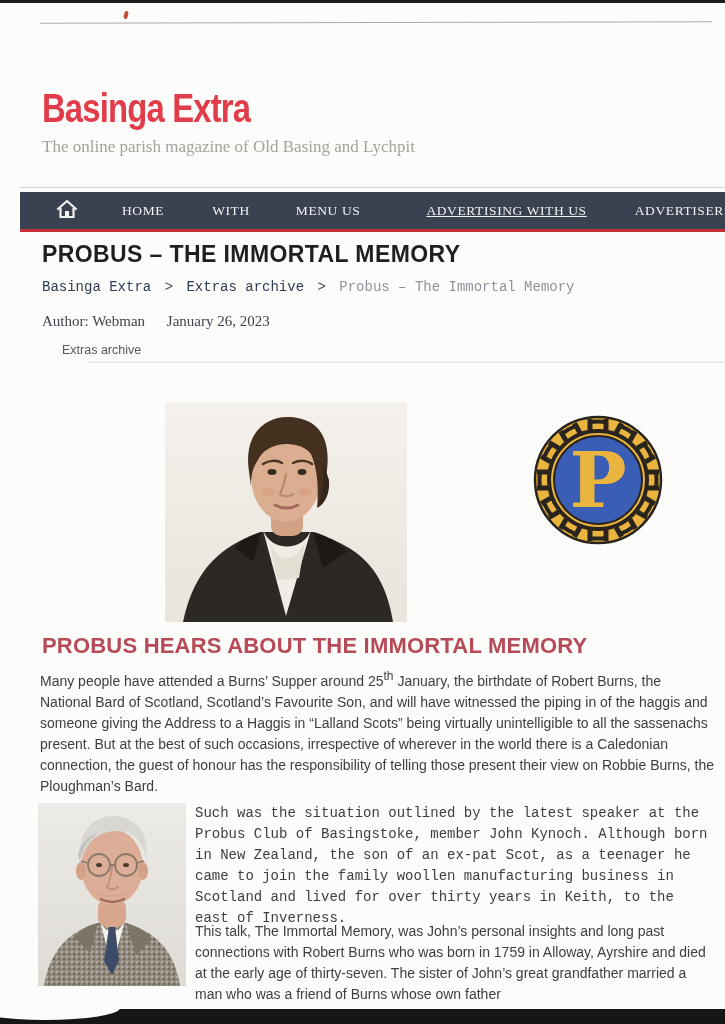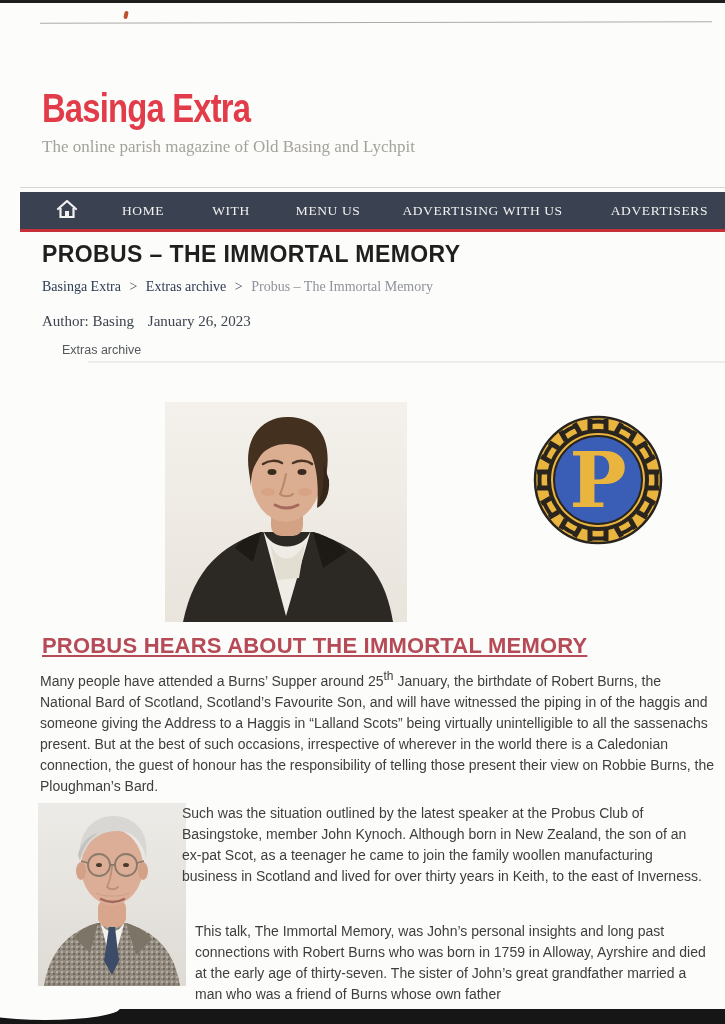--- a/index.html
+++ b/index.html
@@ -23,43 +23,43 @@
   .masthead-tagline{position:absolute;left:42px;top:137px;font-family:"Liberation Serif",serif;
         font-size:17px;color:#a3a29b;white-space:nowrap;}
   
   .nav{position:absolute;left:20px;top:192px;width:705px;height:37px;background:#3a4150;
         border-bottom:3px solid #c62f38;display:flex;align-items:center;overflow:hidden;
         font-family:"Liberation Serif",serif;}
   .nav-home{margin-left:36px;display:flex;align-items:center;cursor:pointer;flex:0 0 auto;}
   .nav-item{color:#f2f2f0;font-size:13.5px;letter-spacing:.6px;white-space:nowrap;cursor:pointer;
         flex:0 0 auto;}
   .nav-item.i0{margin-left:44px;} .nav-item.i1{margin-left:48px;} .nav-item.i2{margin-left:46px;}
-  .nav-item.i3{margin-left:42px;} .nav-item.i4{margin-left:48px;}
+  .nav-item.i3{margin-left:66px;text-decoration:underline;} .nav-item.i4{margin-left:48px;}
   
   .article-title{position:absolute;left:42px;top:241px;font-size:23px;font-weight:bold;
         color:#1f1f1f;letter-spacing:.4px;white-space:nowrap;}
-  .breadcrumb{position:absolute;left:42px;top:279px;font-family:Liberation Serif, serif;
+  .breadcrumb{position:absolute;left:42px;top:279px;font-family:Liberation Mono, monospace;
         font-size:14px;color:#30405a;white-space:nowrap;}
   .breadcrumb .crumb-link{color:#2c3c55;cursor:pointer;}
   .breadcrumb .sep{color:#4c4c58;margin:0 5px;}
   .breadcrumb .current{color:#8f929c;}
   .author-line{position:absolute;left:42px;top:313px;font-family:"Liberation Serif",serif;
         font-size:15px;color:#3e4350;}
-  .author-line .date{margin-left:10px;}
+  .author-line .date{margin-left:18px;}
   .tag-link{position:absolute;left:62px;top:343px;font-size:12.5px;color:#55585c;cursor:pointer;}
   
   .burns-figure{position:absolute;left:165px;top:402px;width:242px;height:220px;}
   .probus-logo{position:absolute;left:533px;top:414px;width:130px;height:132px;}
   .speaker-photo{position:absolute;left:38px;top:803px;width:148px;height:183px;}
   
   .article-heading{position:absolute;left:42px;top:633px;font-size:22px;font-weight:bold;
         color:#b64a57;letter-spacing:.2px;white-space:nowrap;}
   .para{color:#3e3e3e;font-size:14px;line-height:21px;text-align:left;}
   .para1{position:absolute;left:40px;top:671px;width:676px;}
-  .para2{position:absolute;left:182px;top:803px;width:520px;}
+  .para2{position:absolute;left:195px;top:803px;width:520px;font-family:Liberation Mono, monospace;}
   .para3{position:absolute;left:195px;top:921px;width:520px;}
   sup{font-size:12px;line-height:0;}
 </style>
 </head>
 <body>
 
 <div class="page">
 
   <div class="scan-top-line"></div>
   <div class="scan-gray-line"></div>
@@ -92,21 +92,21 @@
 
   <div class="breadcrumb">
     <span class="crumb-link">Basinga Extra</span>
     <span class="sep">&gt;</span>
     <span class="crumb-link">Extras archive</span>
     <span class="sep">&gt;</span>
     <span class="current">Probus – The Immortal Memory</span>
   </div>
 
   <div class="author-line">
-    <span>Author: Basing</span>
+    <span>Author: Webman</span>
     <span class="date">January 26, 2023</span>
   </div>
 
   <div class="tag-link">Extras archive</div>
 
   <div class="burns-figure">
     <svg width="242" height="220" viewBox="0 0 242 220">
       <defs>
         <linearGradient id="burnsbg" x1="0" y1="0" x2="0" y2="1">
           <stop offset="0" stop-color="#f4f1ec"></stop>
@@ -187,21 +187,21 @@
               <path d="M-8 -61 L-8 -50 M8 -61 L8 -50"></path>
             </g>
         </g>
         <circle r="58.5" fill="none" stroke="#2a241e" stroke-width="4" stroke-dasharray="16 14.6" stroke-dashoffset="8"></circle>
         <circle r="44" fill="#3a5db5" stroke="#2a241e" stroke-width="2"></circle>
         <text x="0" y="27" text-anchor="middle" font-family="DejaVu Serif, serif" font-weight="bold" font-size="76" fill="#e9b53e">P</text>
       </g>
     </svg>
   </div>
 
-  <h2 class="article-heading" style="margin:0;text-decoration:underline;">PROBUS HEARS ABOUT THE IMMORTAL MEMORY</h2>
+  <h2 class="article-heading" style="margin:0;">PROBUS HEARS ABOUT THE IMMORTAL MEMORY</h2>
 
   <p class="para para1" style="margin:0;">
     <span>Many people have attended a Burns’ Supper around 25</span><sup>th</sup><span> January, the birthdate of Robert Burns, the National Bard of Scotland, Scotland’s Favourite Son, and will have witnessed the piping in of the haggis and someone giving the Address to a Haggis in “Lalland Scots” being virtually unintelligible to all the sassenachs present. But at the best of such occasions, irrespective of wherever in the world there is a Caledonian connection, the guest of honour has the responsibility of telling those present their view on Robbie Burns, the Ploughman’s Bard.</span>
   </p>
 
   <div class="speaker-photo">
     <svg width="148" height="183" viewBox="0 0 148 183">
       <defs>
         <linearGradient id="kynbg" x1="0" y1="0" x2="0" y2="1">
           <stop offset="0" stop-color="#edebe7"></stop>

